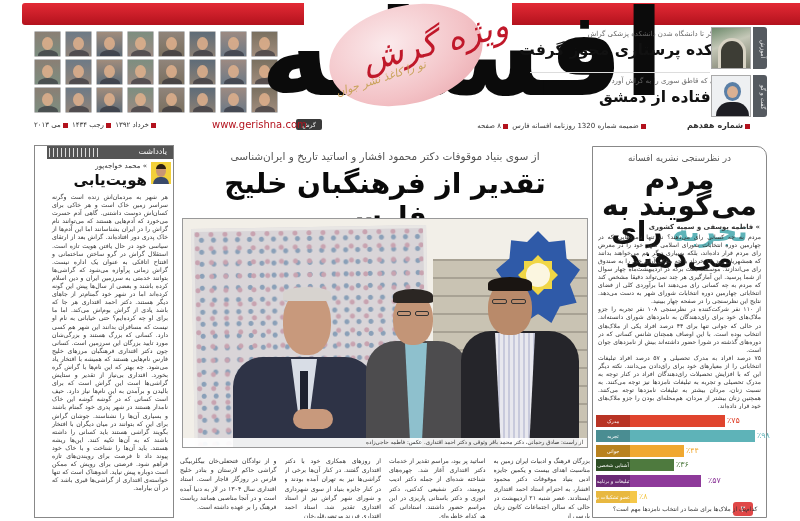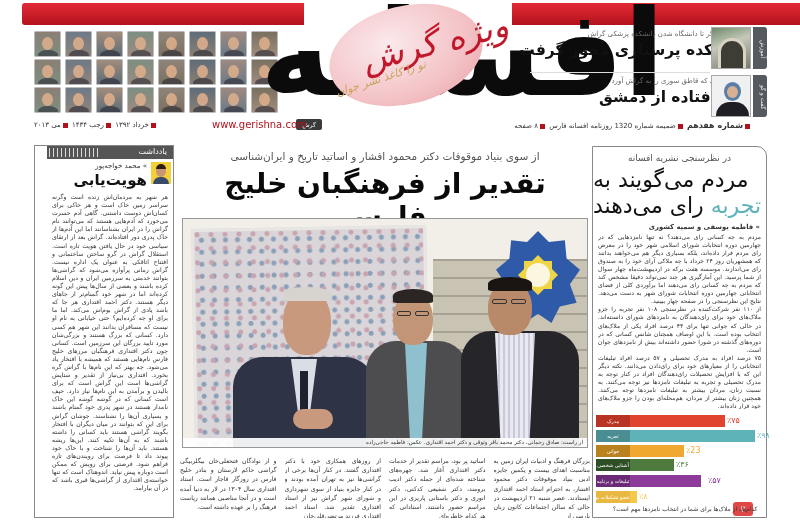--- a/index.html
+++ b/index.html
@@ -37,21 +37,21 @@
   .thumb-2 .face2 { position: absolute; left: 15px; top: 10px; width: 11px; height: 12px; border-radius: 50%; background: #d9b093; }
   .thumb-2 .body2 { position: absolute; left: 4px; top: 26px; width: 33px; height: 20px; border-radius: 14px 14px 0 0; background: #1e1e24; }
   .side-tab { position: absolute; left: 753px; width: 14px; background: #555a60; color: #eee; font-size: 6px; writing-mode: vertical-rl; text-align: center; padding-top: 3px; }
   .side-tab-1 { top: 27px; height: 42px; border-radius: 0 3px 3px 0; }
   .side-tab-2 { top: 75px; height: 42px; border-radius: 0 3px 3px 0; }
 
   .dateline { position: absolute; top: 121px; font-size: 7px; color: #333; direction: rtl; white-space: nowrap; }
   .dateline .sq { display: inline-block; width: 5px; height: 5px; background: #b3121d; margin: 0 2px; vertical-align: middle; }
   .dateline-right { right: 48px; }
   .dateline-left { left: 34px; }
-  .dateline-right .bold { font-weight: bold; font-size: 8px; }
+  .dateline-right .bold { font-weight: bold; font-size: 8px; margin-left: 37px; }
   .website { position: absolute; left: 212px; top: 119px; font-size: 10px; color: #b3121d; }
   .small-logo { position: absolute; left: 296px; top: 119px; width: 26px; height: 11px; background: #3a3a3a; border-radius: 2px; color: #fff; font-size: 6px; text-align: center; line-height: 11px; }
 
   
   .note { position: absolute; left: 34px; top: 145px; width: 140px; height: 373px; border: 1px solid #888; padding-left: 12px; }
   .note-header { height: 13px; background: #555; position: relative; }
   .note-stripes { position: absolute; left: 2px; top: 2px; width: 52px; height: 9px; background: repeating-linear-gradient(90deg, #ddd 0 1.5px, #555 1.5px 4px); }
   .note-label { position: absolute; right: 6px; top: 1px; font-size: 8px; color: #fff; direction: rtl; }
   .note-author-row { position: relative; height: 32px; text-decoration: underline; }
   .note-avatar { position: absolute; right: 2px; top: 3px; width: 20px; height: 22px; background: #f2d03a; overflow: hidden; }
@@ -83,21 +83,21 @@
   .p-shirt { position: absolute; }
   .glasses { position: absolute; height: 5px; border: 1px solid #333; border-radius: 2px; }
   .photo-caption { position: absolute; left: 0; bottom: 0; width: 100%; height: 9px; background: rgba(255,255,255,0.92); font-size: 5.5px; color: #333; direction: rtl; text-align: right; padding-right: 4px; line-height: 9px; }
 
   .cols { position: absolute; left: 180px; top: 456px; width: 410px; height: 62px; display: flex; flex-direction: row-reverse; gap: 8px; }
   .col { flex: 1; font-size: 6.2px; line-height: 9.2px; color: #333; direction: rtl; text-align: justify; overflow: hidden; }
 
   
   .poll { position: absolute; left: 592px; top: 146px; width: 175px; height: 372px; border: 1px solid #888; border-radius: 0 10px 0 0; background: #fff; }
   .poll-kicker { position: absolute; top: 6px; width: 100%; text-align: center; font-size: 9px; color: #555; direction: rtl; }
-  .poll-title { position: absolute; top: 20px; width: 100%; text-align: left; font-size: 22px; font-weight: normal; color: #111; line-height: 26px; direction: rtl; }
+  .poll-title { position: absolute; top: 20px; width: 100%; text-align: center; font-size: 28px; font-weight: bold; color: #111; line-height: 26px; direction: rtl; }
   .poll-title .accent { color: #5eb3b8; }
   .poll-authors { position: absolute; top: 76px; right: 6px; font-size: 6.8px; font-weight: bold; color: #333; direction: rtl; }
   .poll-authors::before { content: "» "; }
   .poll-body { position: absolute; top: 86px; left: 5px; right: 5px; font-size: 6.1px; line-height: 8.05px; color: #333; direction: rtl; text-align: justify; height: 176px; overflow: hidden; }
 
   .chart { position: absolute; left: 0; top: 265px; width: 173px; height: 105px; }
   .bar-row { position: absolute; left: 3px; height: 12px; text-decoration: underline; }
   .bar-label { position: absolute; left: 0; top: 0; width: 34px; height: 12px; font-size: 5px; color: #fff; direction: rtl; text-align: center; line-height: 12px; white-space: nowrap; overflow: hidden; }
   .bar-fill { position: absolute; left: 34px; top: 0; height: 12px; }
   .bar-val { position: absolute; top: 1px; font-size: 8px; direction: rtl; }
@@ -263,21 +263,21 @@
         <div class="bar-val" style="left: 131px; color: rgb(224, 68, 46);">٪۷۵</div>
       </div>
       <div class="bar-row" style="top: 18px; width: 170px;">
         <div class="bar-label" style="background: rgb(74, 141, 146);">تجربه</div>
         <div class="bar-fill" style="width: 125px; background: rgb(94, 179, 184);"></div>
         <div class="bar-val" style="left: 161px; color: rgb(94, 179, 184);">٪۹۸</div>
       </div>
       <div class="bar-row" style="top: 33px; width: 170px;">
         <div class="bar-label" style="background: rgb(185, 130, 31);">جوانی</div>
         <div class="bar-fill" style="width: 54px; background: rgb(240, 168, 48);"></div>
-        <div class="bar-val" style="left: 90px; color: rgb(240, 168, 48);">٪23</div>
+        <div class="bar-val" style="left: 90px; color: rgb(240, 168, 48);">٪۴۴</div>
       </div>
       <div class="bar-row" style="top: 47px; width: 170px;">
         <div class="bar-label" style="background: rgb(46, 78, 37);">آشنایی شخصی</div>
         <div class="bar-fill" style="width: 44px; background: rgb(78, 122, 62);"></div>
         <div class="bar-val" style="left: 80px; color: rgb(78, 122, 62);">٪۳۶</div>
       </div>
       <div class="bar-row" style="top: 63px; width: 170px;">
         <div class="bar-label" style="background: rgb(106, 42, 117);">تبلیغات و برنامه</div>
         <div class="bar-fill" style="width: 71px; background: rgb(142, 58, 154);"></div>
         <div class="bar-val" style="left: 112px; color: rgb(142, 58, 154); text-align: center;">٪۵۷</div>

